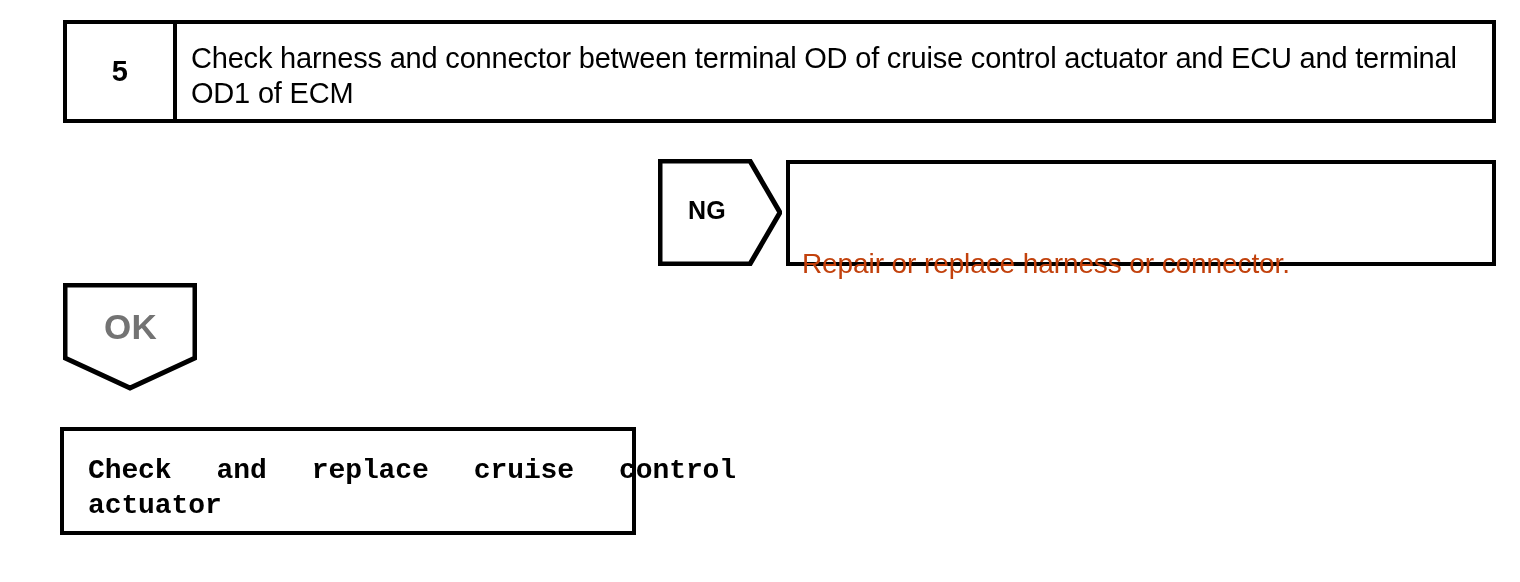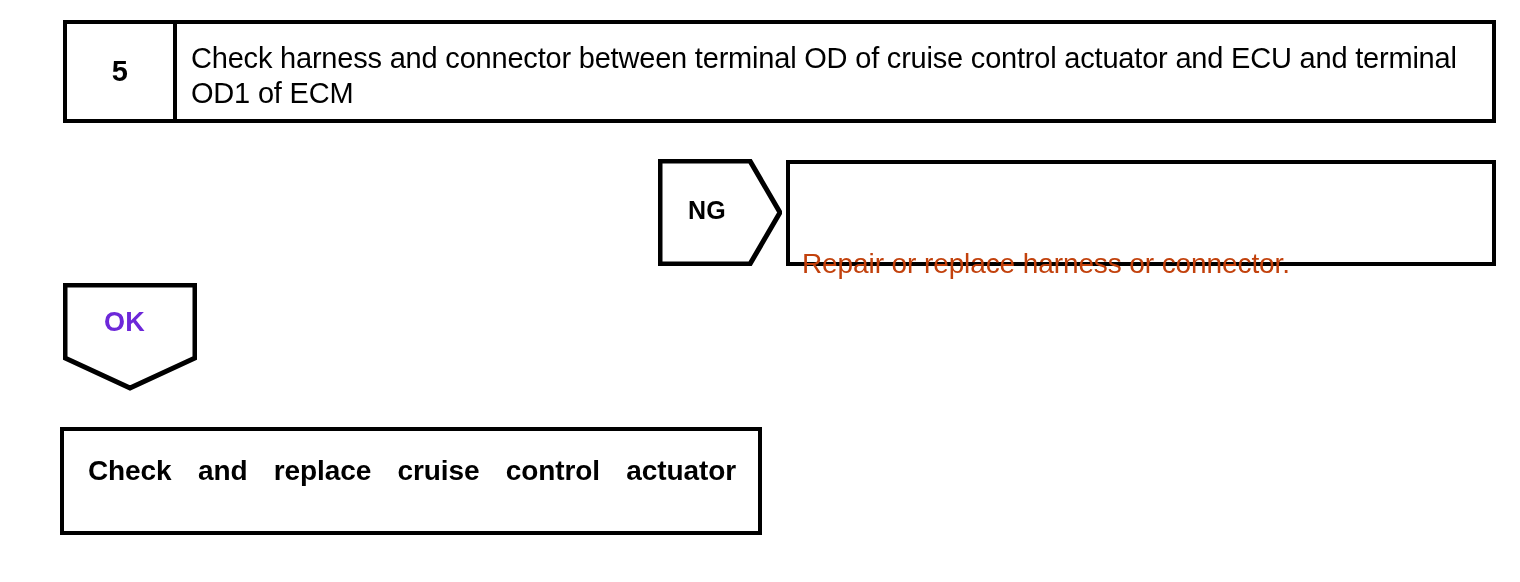--- a/index.html
+++ b/index.html
@@ -103,32 +103,33 @@
     left: 63px;
     top: 283px;
     width: 134px;
     height: 108px;
   }
   #ok-arrow svg { display: block; }
   #ok-label {
     position: absolute;
     left: 104px;
     top: 307px;
-    font-size: 27px;
+    font-size: 35px;
     font-weight: bold;
-    color: #6d28d9;
+    color: #737373;
     letter-spacing: 0.3px;
   }
 
   
   #final-box {
     left: 60px;
     top: 427px;
-    width: 702px;
+    width: 576px;
     height: 108px;
+    font-family: Liberation Mono, monospace;
   }
   #final-text {
     position: absolute;
     left: 24px;
     top: 22px;
     width: 648px;
     font-size: 28px;
     font-weight: bold;
     line-height: 35px;
     color: #000;

